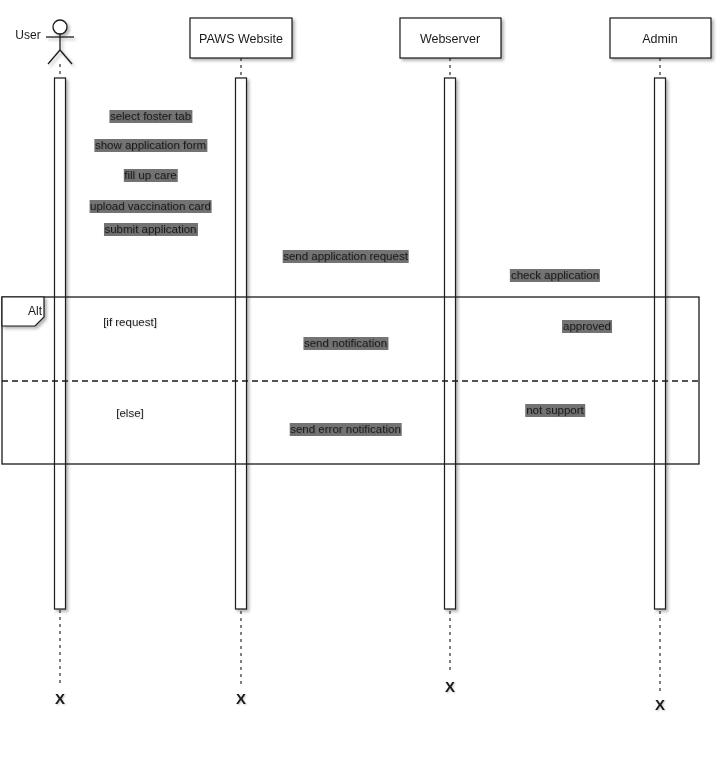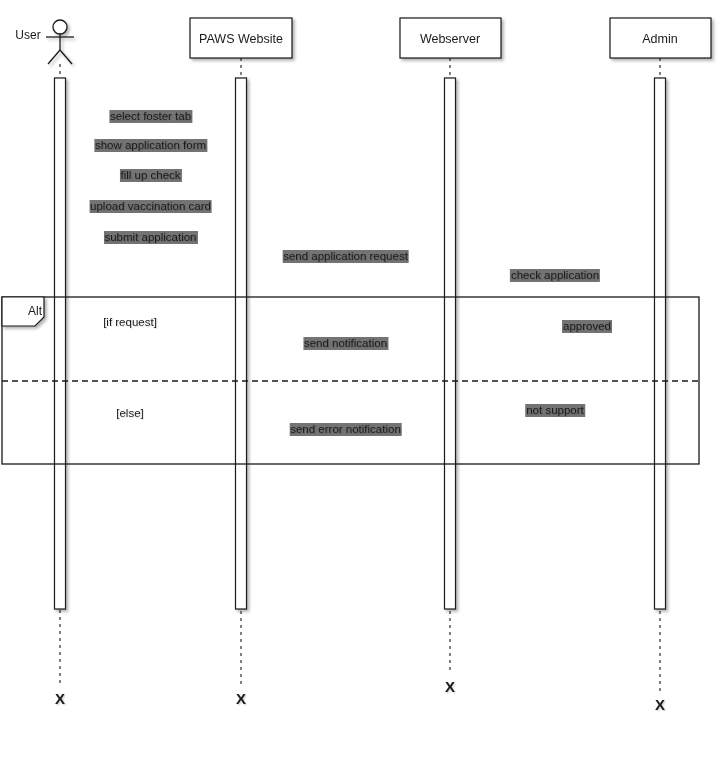--- a/index.html
+++ b/index.html
@@ -151,23 +151,23 @@
       <div class="xmark" style="left: 241px; top: 682px;">X</div>
       <div class="box-name" style="left: 450px; top: 23px;">Webserver</div>
       <div class="xmark" style="left: 450px; top: 670px;">X</div>
       <div class="box-name" style="left: 660px; top: 23px;">Admin</div>
       <div class="xmark" style="left: 660px; top: 688px;">X</div>
       <div class="frag-op" style="left: 28px; top: 288px;">Alt</div>
       <div class="guard" style="left: 130px; top: 300px;">[if request]</div>
       <div class="guard" style="left: 130px; top: 391px;">[else]</div>
       <div class="lbl" style="left: 150.5px; top: 94px;">select foster tab</div>
       <div class="lbl" style="left: 150.5px; top: 123px;">show application form</div>
-      <div class="lbl" style="left: 150.5px; top: 153px;">fill up check</div>
+      <div class="lbl" style="left: 150.5px; top: 153px;">fill up care</div>
       <div class="lbl" style="left: 150.5px; top: 184px;">upload vaccination card</div>
-      <div class="lbl" style="left: 150.5px; top: 215px;">submit application</div>
+      <div class="lbl" style="left: 150.5px; top: 207px;">submit application</div>
       <div class="lbl" style="left: 345.5px; top: 234px;">send application request</div>
       <div class="lbl" style="left: 555px; top: 253px;">check application</div>
       <div class="lbl" style="left: 587px; top: 304px; text-align: right;">approved</div>
       <div class="lbl" style="left: 345.5px; top: 321px;">send notification</div>
       <div class="lbl" style="left: 555px; top: 388px;">not support</div>
       <div class="lbl" style="left: 345.5px; top: 407px;">send error notification</div>
     </div>
 
 </div>
 

